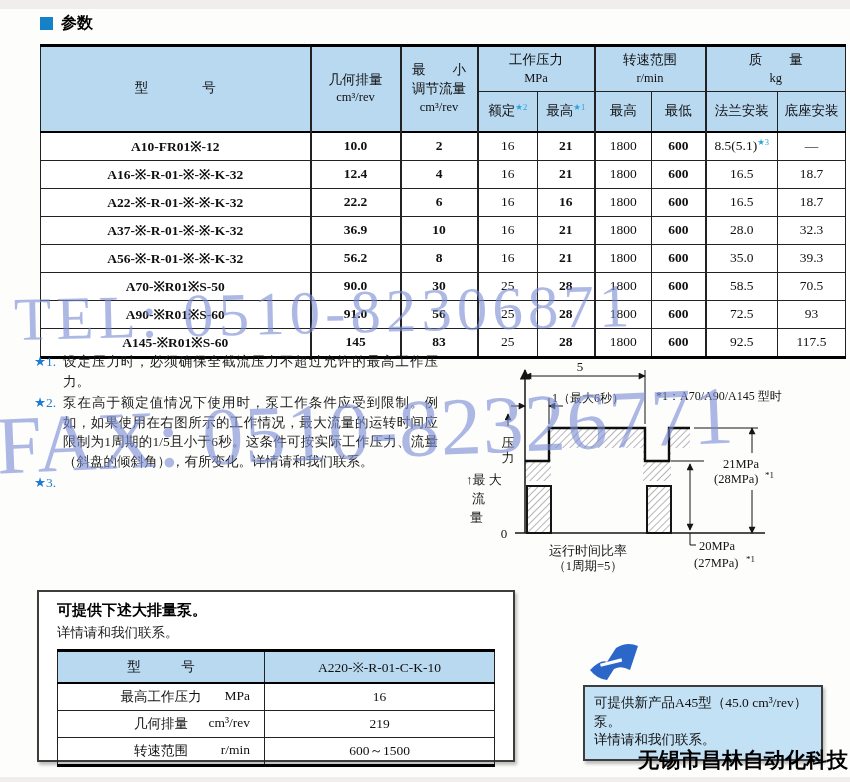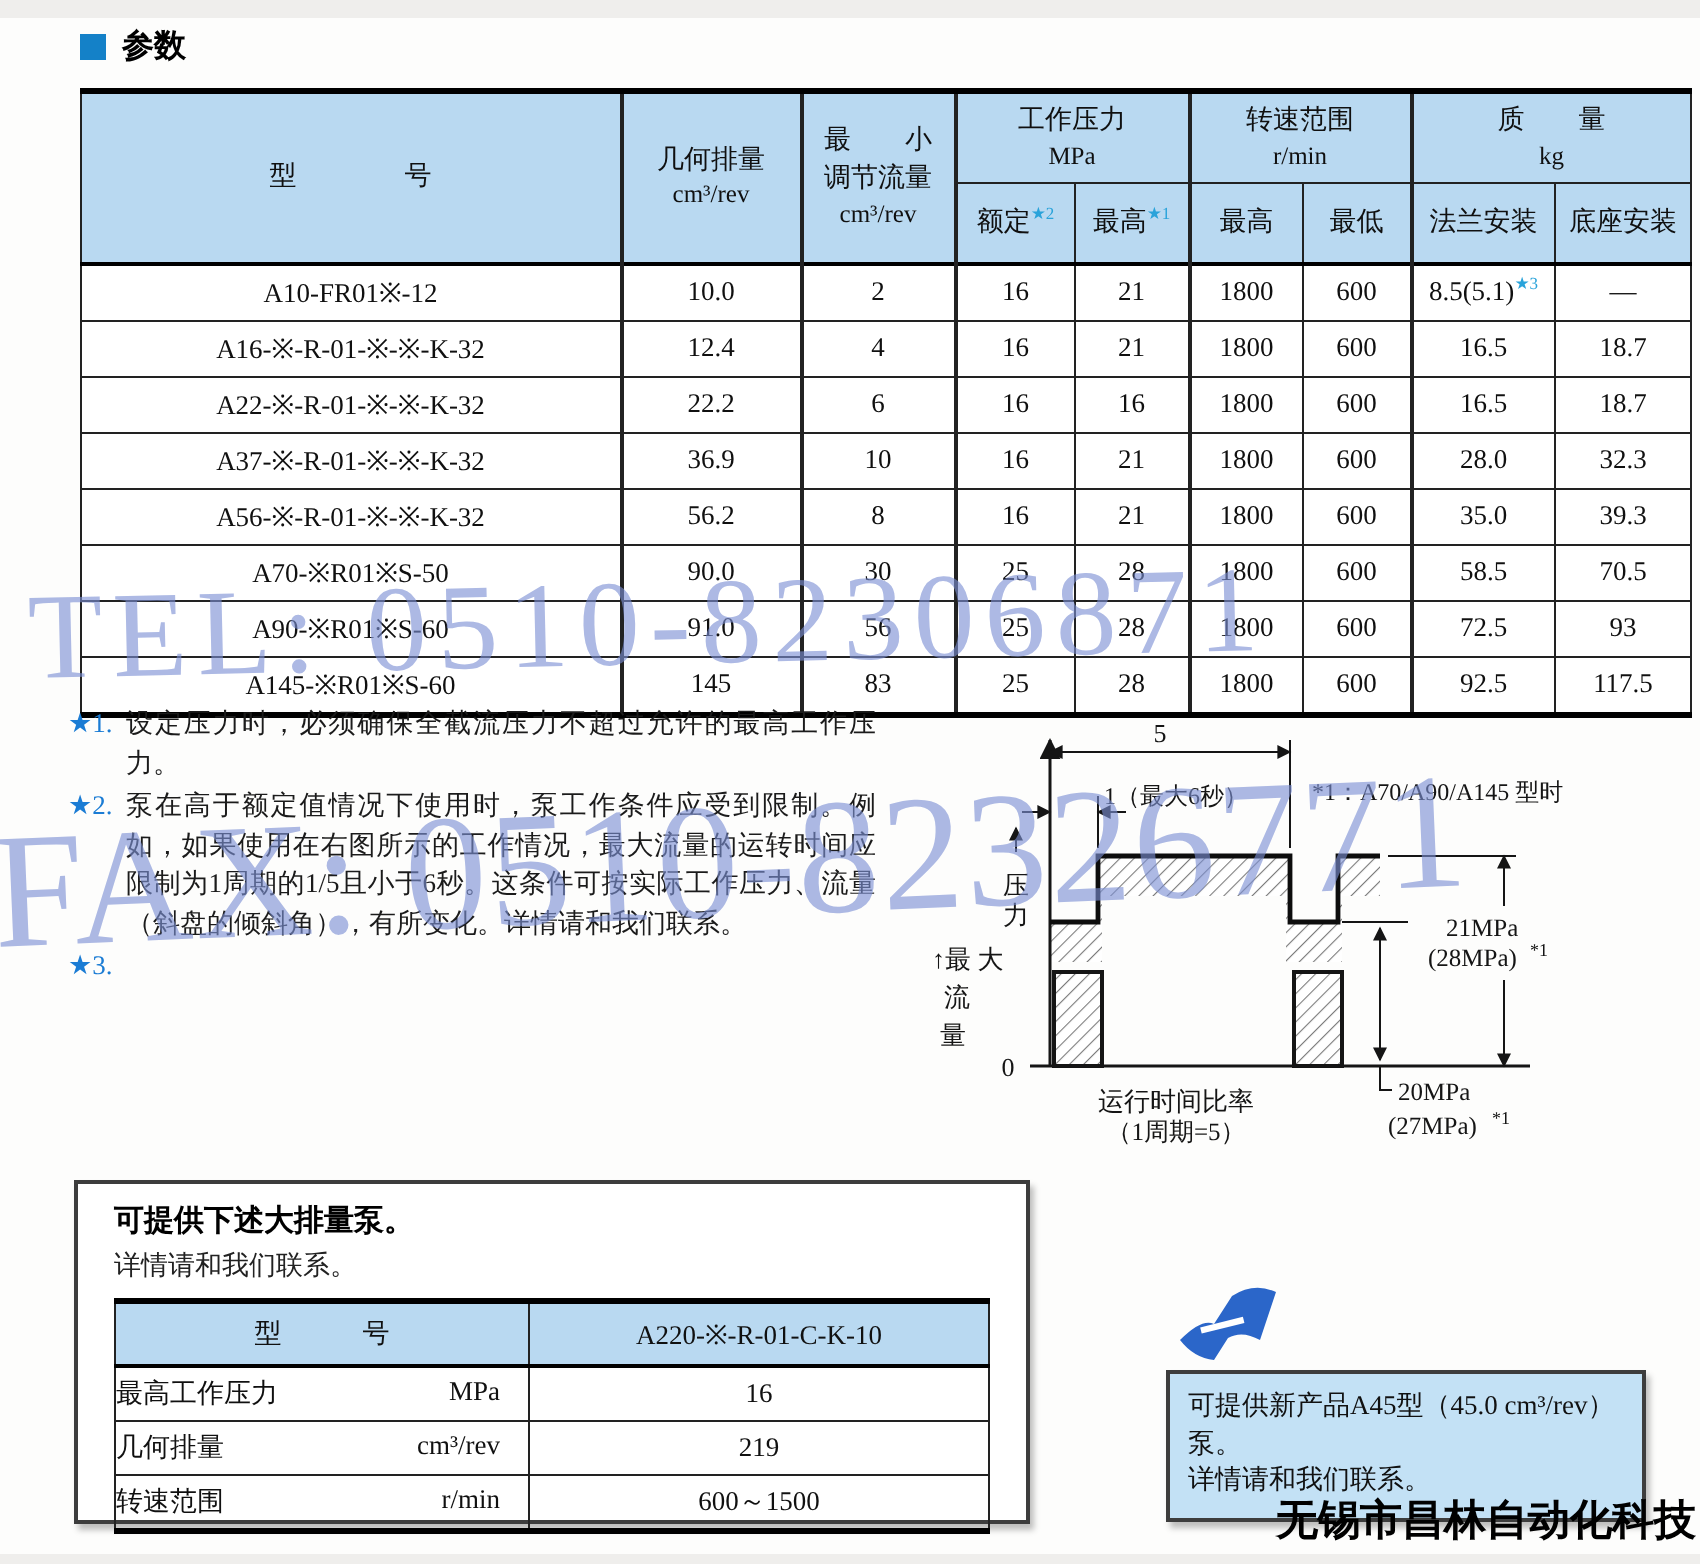--- a/index.html
+++ b/index.html
@@ -14,21 +14,21 @@
 
   
   .ptable {position:absolute; left:40px; top:44px; width:805px; border-collapse:collapse; table-layout:fixed;
         border-top:3px solid #000; border-bottom:3px solid #000;}
   .ptable th, .ptable td {border:1px solid #222; text-align:center; padding:0; color:#101010;}
   .ptable thead th {background:#b9d9f1; font-weight:normal; font-size:13.5px; line-height:1.4;}
   .ptable thead tr:first-child {height:46px;}
   .ptable thead tr:nth-child(2) {height:40px;}
   .ptable tbody td {height:27px; font-size:13.5px; background:#fff;}
   .ptable tbody tr:first-child td {border-top:2px solid #000;}
-  .gb {border-right-width:2px !important;}
+  .gb {border-right-width:2px !important;font-weight:bold;}
   .unit {font-size:12.5px;}
   .bsup {color:#2aa3da; font-size:8.5px; vertical-align:super; line-height:0; font-weight:normal;}
 
   
   .notes {position:absolute; left:34px; top:352px; width:404px;}
   .note {position:relative; padding-left:29px; font-size:13.5px; line-height:19.5px;
         color:#1b1b1b; text-align:justify; margin-bottom:2px;}
   .note .marker {position:absolute; left:0; top:0; color:#1b7cd4;}
   .ul {text-decoration:underline;}
 
@@ -38,21 +38,21 @@
   
   .bigpump {position:absolute; left:37px; top:590px; width:478px; height:172px; box-sizing:border-box;
         background:#fff; border:2px solid #3d3d3d; box-shadow:2px 3px 3px rgba(0,0,0,0.25);}
   .bigpump .t1 {position:absolute; left:18px; top:9px; font-weight:bold; font-size:15px; color:#000;}
   .bigpump .t2 {position:absolute; left:18px; top:32px; font-size:13.5px; color:#222;}
   .stable {position:absolute; left:18px; top:57px; width:437px; border-collapse:collapse; table-layout:fixed;
         border-top:3px solid #000; border-bottom:3px solid #000;}
   .stable th, .stable td {border:1px solid #222; font-size:13.5px; color:#101010; font-weight:normal; padding:0;}
   .stable thead th {background:#b9d9f1; height:30px; text-align:center;}
   .stable tbody tr:first-child td {border-top:2px solid #000;}
-  .stable td {height:26px;}
+  .stable td {height:26px;text-align:center;}
   .sl {text-align:left; padding-left:12px; position:relative;}
   .su {position:absolute; right:14px;}
   .sv {text-align:center;}
 
   
   .newbox {position:absolute; left:583px; top:685px; width:240px; height:76px; box-sizing:border-box;
         background:#c3e1f5; border:2px solid #3d3d3d; box-shadow:2px 3px 3px rgba(0,0,0,0.25);
         padding:7px 9px; font-size:13.5px; line-height:18.5px; color:#111;}
   .logo {position:absolute; left:583px; top:639px;}
   .brand {position:absolute; left:638px; top:746px; font-family:"Liberation Sans",sans-serif;

